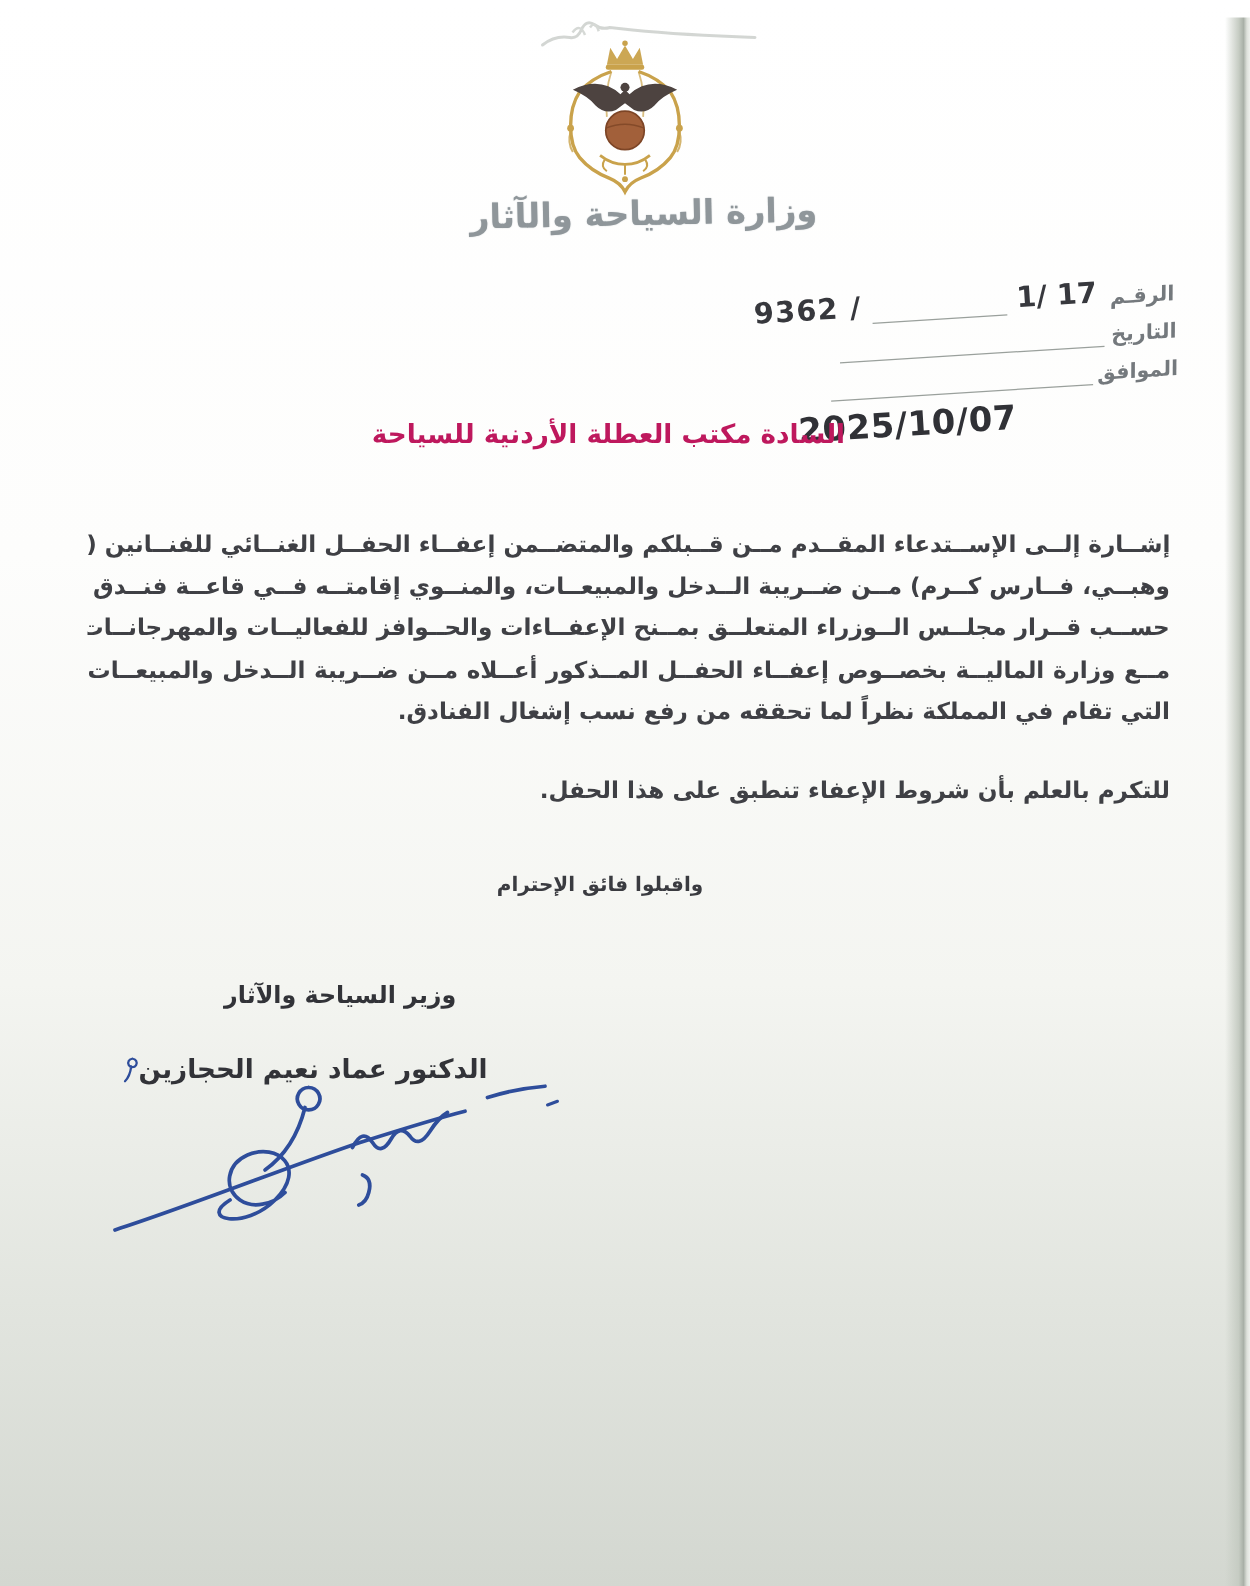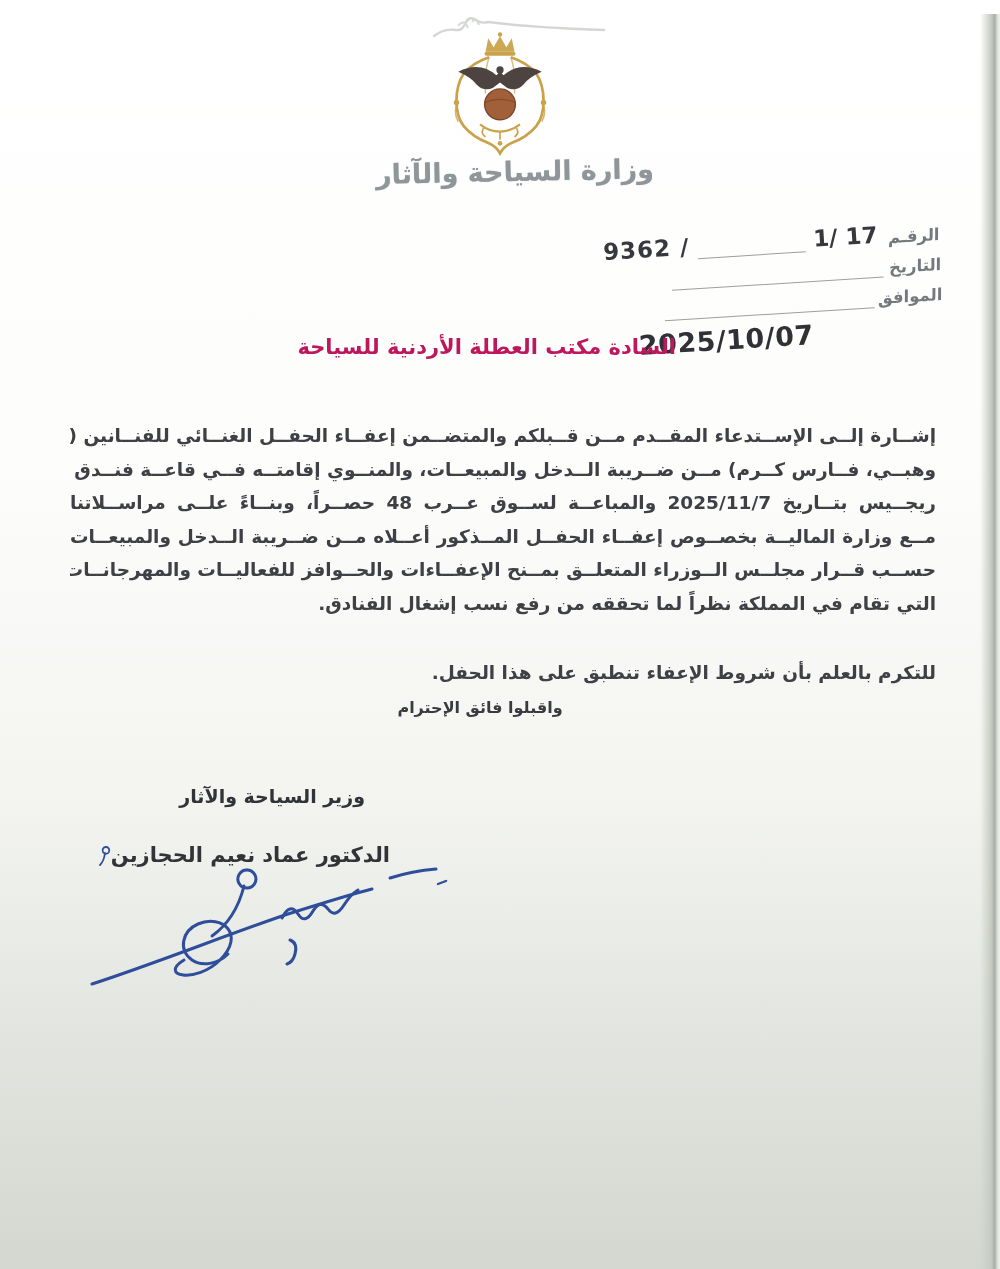--- a/index.html
+++ b/index.html
@@ -41,21 +41,21 @@
   
   .addressee{position:absolute;top:335px;right:324px;font-size:21px;font-weight:bold;color:#be185d;white-space:nowrap;}
 
   
   .body-block{position:absolute;top:419px;left:70px;width:866px;direction:rtl;}
   .body-line{
     font-size:18.5px;font-weight:bold;color:#3f4045;line-height:33.6px;
     text-align:justify;text-align-last:justify;white-space:nowrap;overflow:hidden;
   }
   .body-line.last{text-align:right;text-align-last:right;}
-  .closing-request{position:absolute;top:622px;right:64px;font-size:18.5px;font-weight:bold;color:#3f4045;margin-top:40px;}
+  .closing-request{position:absolute;top:622px;right:64px;font-size:18.5px;font-weight:bold;color:#3f4045;}
   .salutation{position:absolute;top:698px;left:330px;width:300px;text-align:center;font-size:16px;font-weight:bold;color:#3a3b40;}
 
   
   .sig-title{position:absolute;top:785px;right:635px;font-size:19px;font-weight:bold;color:#323338;white-space:nowrap;}
   .sig-name-row{position:absolute;top:843px;right:610px;display:flex;direction:rtl;align-items:center;white-space:nowrap;}
   .sig-name{font-size:21px;font-weight:bold;color:#323338;}
   .pen-mark{width:16px;height:24px;margin-left:2px;}
   .signature-svg{position:absolute;left:84px;top:852px;width:372px;height:140px;}
 
   .gold{fill:#c9a24b;}
@@ -112,23 +112,22 @@
       <span class="ref-line"></span>
     </div>
     <div class="conv-value">2025/10/07</div>
   </div>
 
   <div class="addressee">السادة مكتب العطلة الأردنية للسياحة</div>
 
   <div class="body-block">
     <div class="body-line">إشــارة إلــى الإســتدعاء المقــدم مــن قــبلكم والمتضــمن إعفــاء الحفــل الغنــائي للفنــانين (هيفــاء</div>
     <div class="body-line">وهبــي، فــارس كــرم) مــن ضــريبة الــدخل والمبيعــات، والمنــوي إقامتــه فــي قاعــة فنــدق ســانت</div>
-    <div class="body-line">ريجــيس بتــاريخ 2025/11/7 والمباعــة لســوق عــرب 48 حصــراً، وبنــاءً علــى مراســلاتنا</div>
+    <div class="body-line">حســب قــرار مجلــس الــوزراء المتعلــق بمــنح الإعفــاءات والحــوافز للفعاليــات والمهرجانــات</div>
     <div class="body-line">مــع وزارة الماليــة بخصــوص إعفــاء الحفــل المــذكور أعــلاه مــن ضــريبة الــدخل والمبيعــات</div>
-    <div class="body-line">حســب قــرار مجلــس الــوزراء المتعلــق بمــنح الإعفــاءات والحــوافز للفعاليــات والمهرجانــات</div>
     <div class="body-line last">التي تقام في المملكة نظراً لما تحققه من رفع نسب إشغال الفنادق.</div>
   </div>
 
   <div class="closing-request">للتكرم بالعلم بأن شروط الإعفاء تنطبق على هذا الحفل.</div>
 
   <div class="salutation">واقبلوا فائق الإحترام</div>
 
   <div class="sig-title">وزير السياحة والآثار</div>
 
   <div class="sig-name-row">

